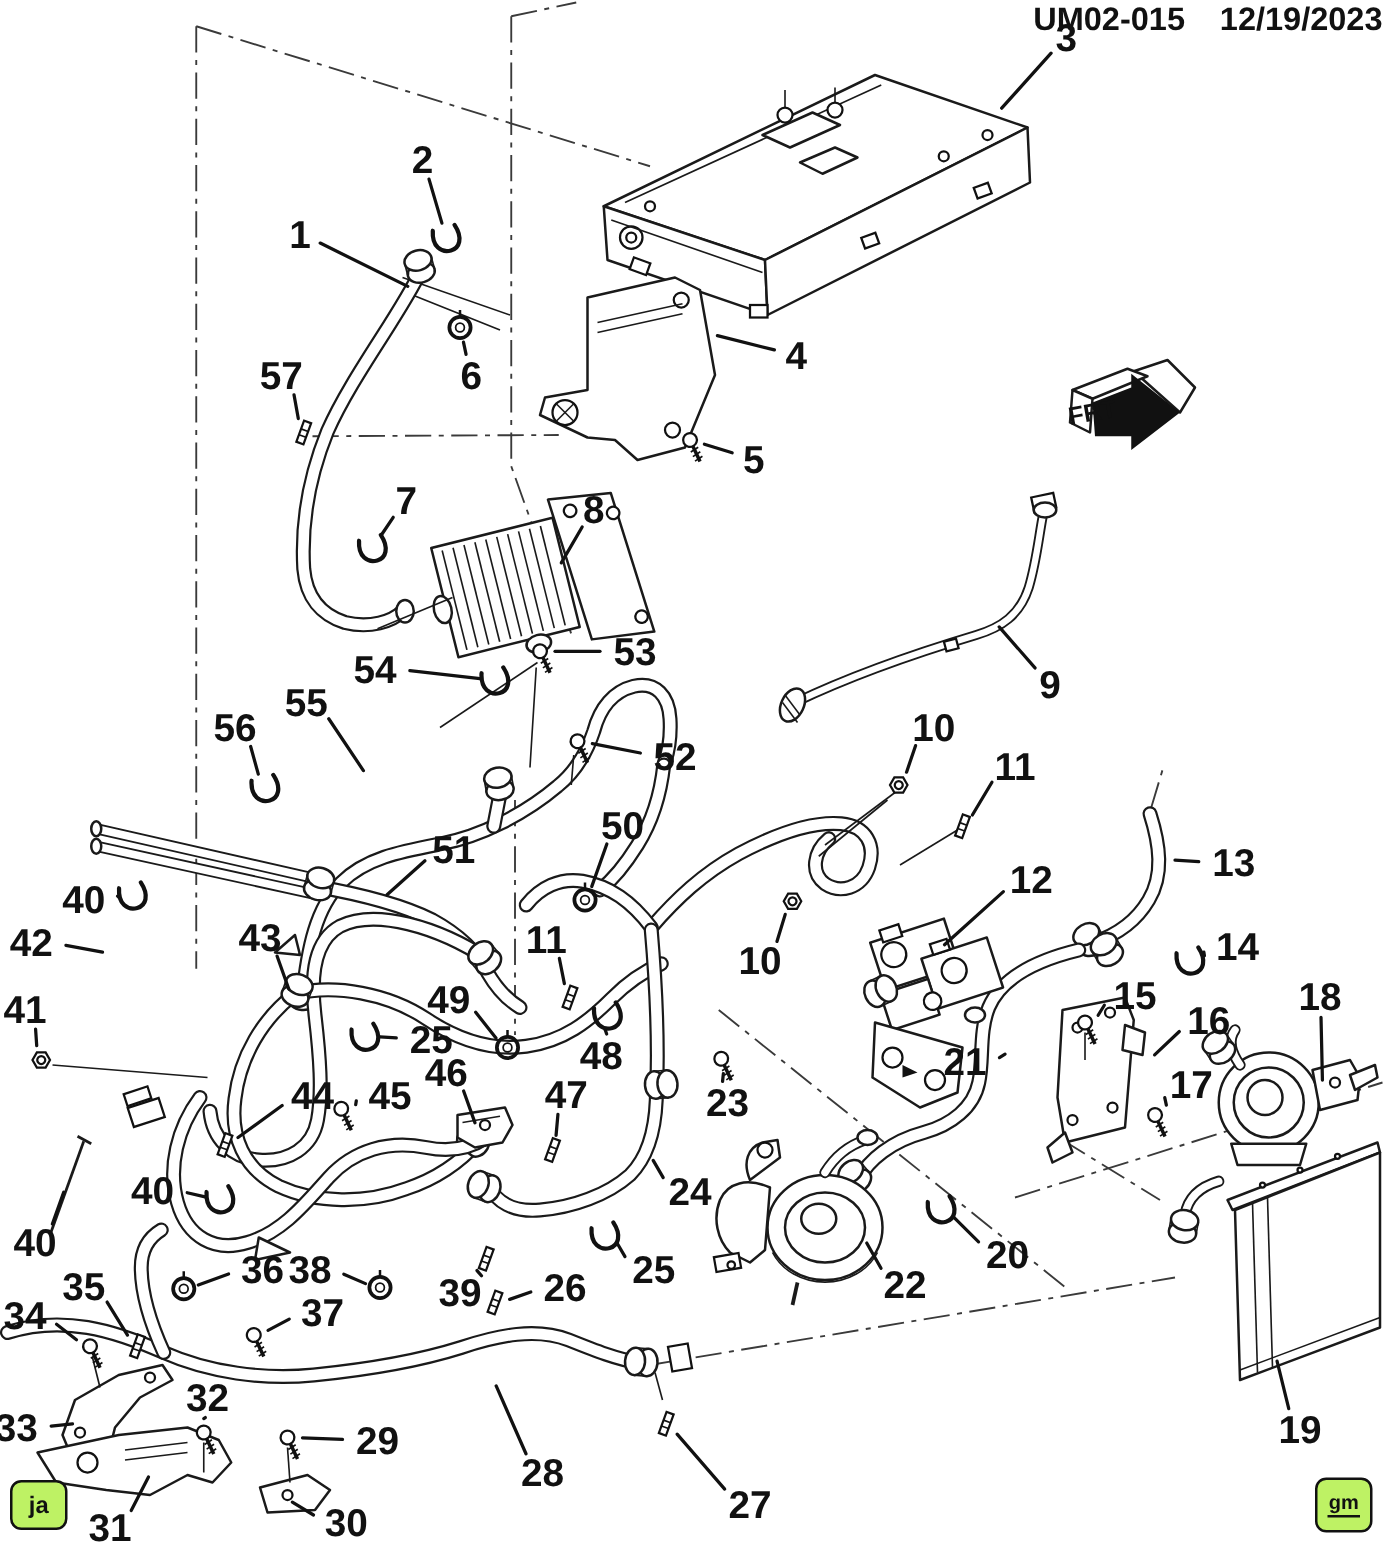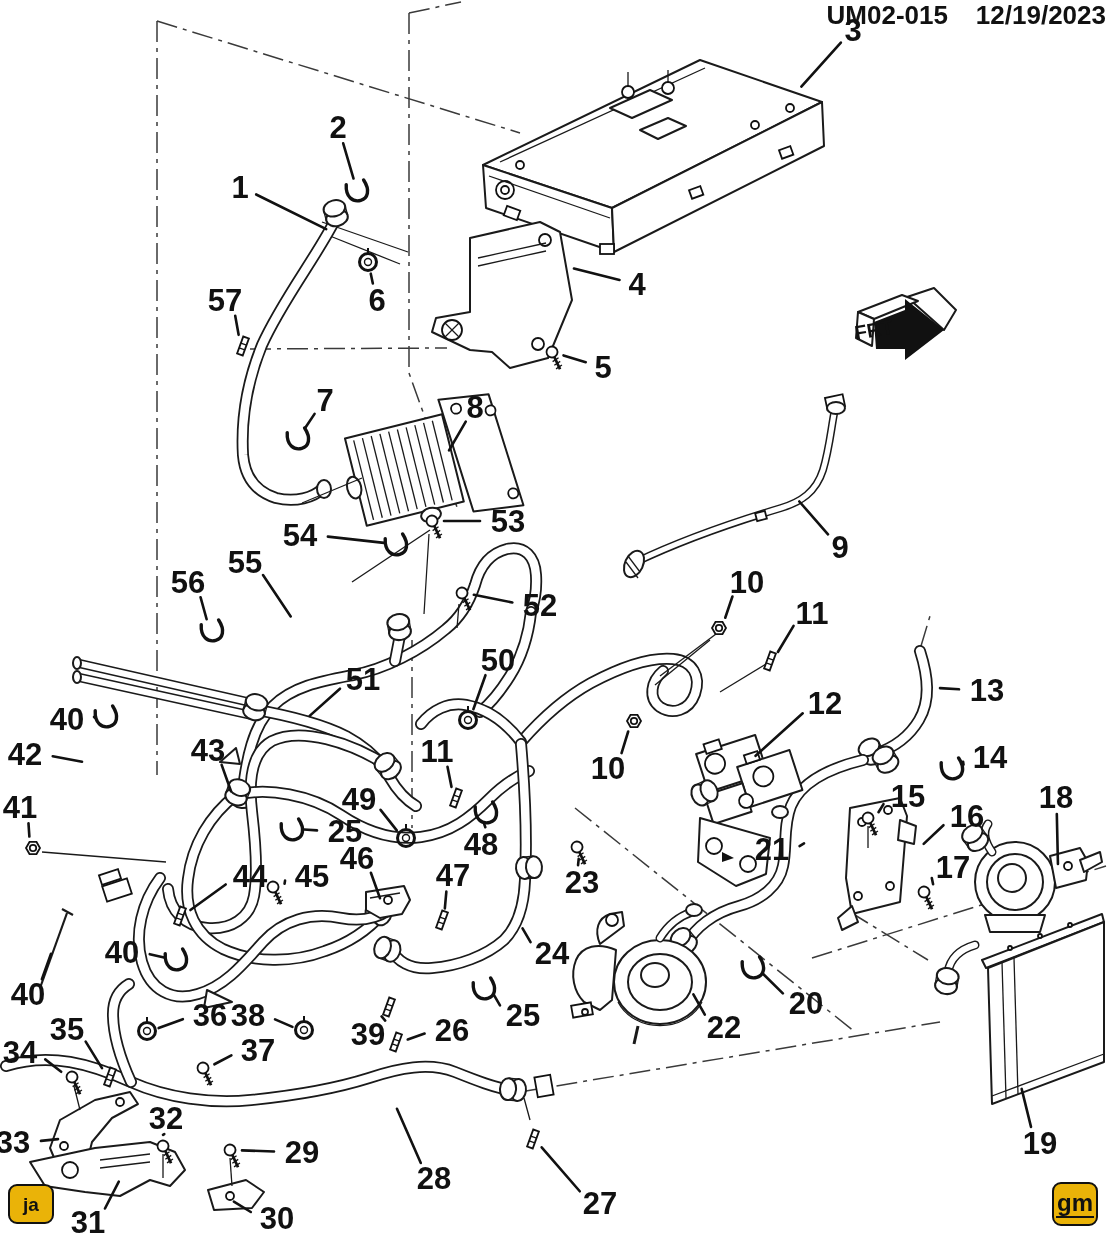--- a/index.html
+++ b/index.html
@@ -15,25 +15,25 @@
   .tO{fill:none;stroke:#1a1a1a;stroke-width:9;stroke-linecap:round;}
   .tI{fill:none;stroke:#ffffff;stroke-width:6;stroke-linecap:round;}
   .pO{fill:none;stroke:#1a1a1a;stroke-width:8;stroke-linecap:round;}
   .pI{fill:none;stroke:#ffffff;stroke-width:5;stroke-linecap:round;}
   .leader{stroke:#111;stroke-width:2.6;stroke-linecap:round;}
   .num{fill:#111;font-family:"Liberation Sans",sans-serif;font-size:31px;font-weight:bold;
        text-anchor:middle;}
   .hdr{fill:#111;font-family:"Liberation Sans",sans-serif;font-size:26px;font-weight:bold;
        text-anchor:end;}
   .frt-t{fill:#111;font-family:"Liberation Sans",sans-serif;font-size:20px;font-weight:bold;}
-  .badge{position:absolute;border:2.5px solid #111;border-radius:9px;background:#eab308;
+  .badge{position:absolute;border:2.5px solid #111;border-radius:9px;background:#bef264;
          display:flex;align-items:center;justify-content:center;
          font-family:"Liberation Sans",sans-serif;font-weight:bold;color:#111;}
   .badge-left{left:8px;bottom:10px;width:42px;height:36px;font-size:19px;border-width:2px;}
-  .badge-right{right:10px;bottom:8px;width:42px;height:40px;font-size:24px;}
+  .badge-right{right:10px;bottom:8px;width:42px;height:40px;font-size:16px;}
   .badge-right span{border-bottom:2.5px solid #111;padding:0 1px 1px 1px;line-height:1;}
   .badge-left span{line-height:1;}
 </style>
 </head>
 <body>
 
 <div class="page">
 <svg viewBox="0 0 1108 1234" width="1108" height="1234">
   <defs>
     <g id="connG">

